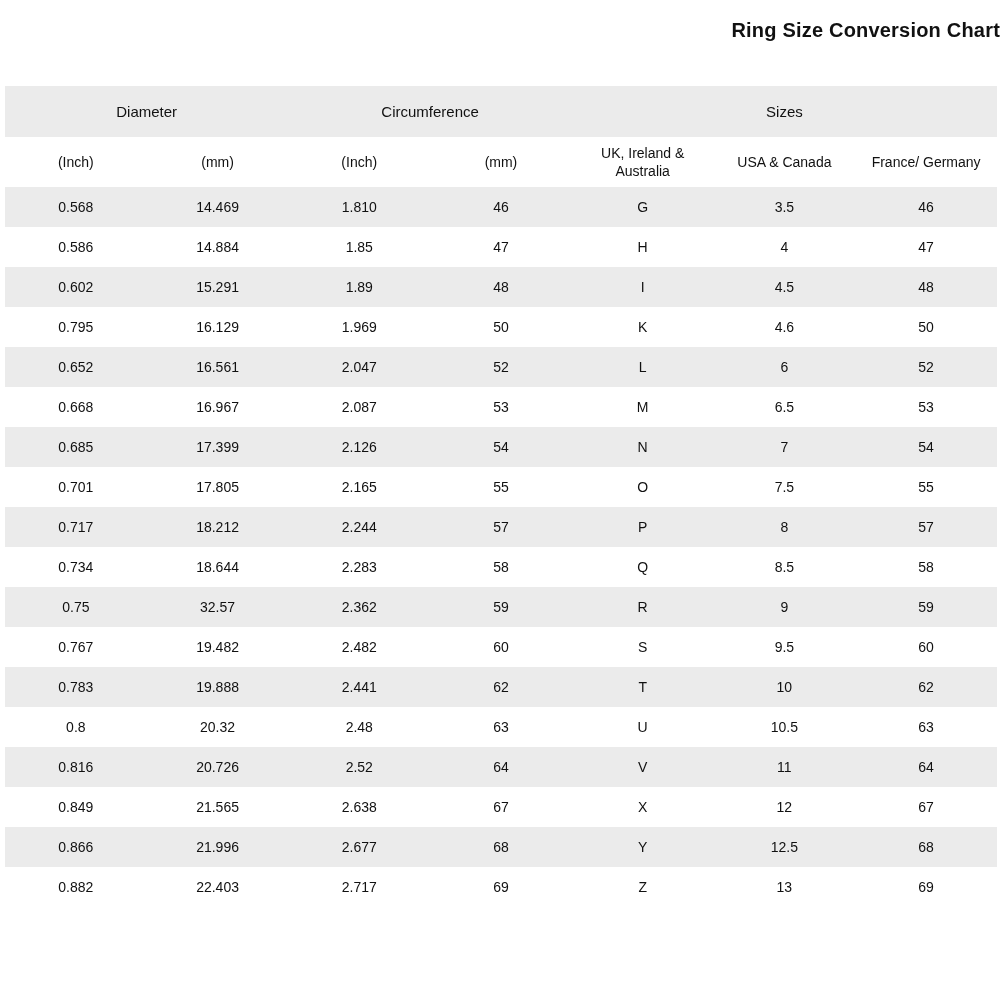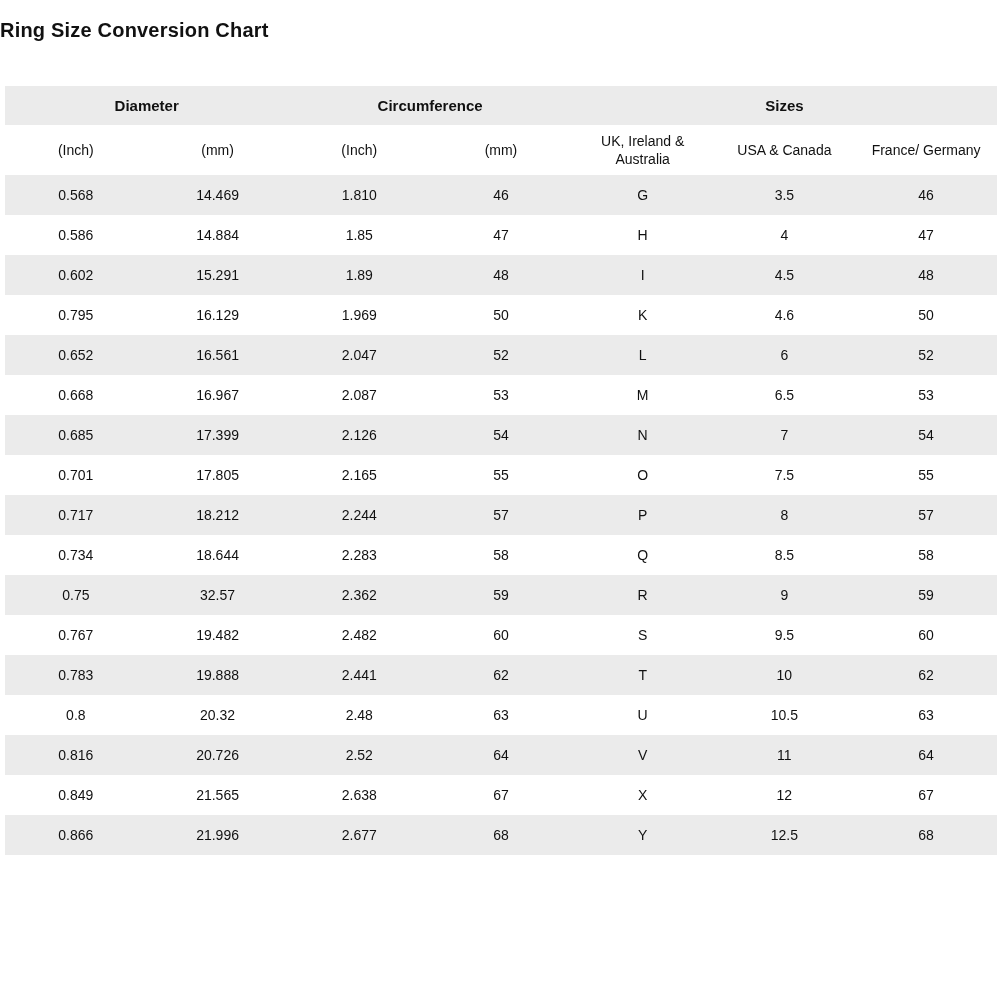--- a/index.html
+++ b/index.html
@@ -14,42 +14,42 @@
     width: 1000px;
     height: 1000px;
     background: var(--bg);
     font-family: "Liberation Sans", sans-serif;
     color: var(--text);
     overflow: hidden;
   }
   .page-title {
     margin: 0;
     padding-top: 19px;
-    text-align: left;
+    text-align: right;
     font-size: 20px;
     font-weight: bold;
     letter-spacing: 0.2px;
   }
   table.ring-table {
     table-layout: fixed;
     border-collapse: collapse;
     width: 992px;
     margin: 44px 3px 0 5px;
   }
   table.ring-table col { width: 14.2857%; }
   th, td {
     text-align: center;
     vertical-align: middle;
     padding: 0 4px;
   }
   tr.group-row th {
     background: var(--stripe);
-    height: 39px;
+    height: 51px;
     font-size: 15px;
-    font-weight: bold;
+    font-weight: normal;
   }
   tr.col-row th {
     background: var(--bg);
     height: 50px;
     font-size: 14px;
     font-weight: normal;
     line-height: 1.3;
   }
   tbody td {
     height: 40px;
@@ -237,14 +237,23 @@
       </tr>
       <tr>
         <td>0.866</td>
         <td>21.996</td>
         <td>2.677</td>
         <td>68</td>
         <td>Y</td>
         <td>12.5</td>
         <td>68</td>
       </tr>
+      <tr>
+        <td>0.882</td>
+        <td>22.403</td>
+        <td>2.717</td>
+        <td>69</td>
+        <td>Z</td>
+        <td>13</td>
+        <td>69</td>
+      </tr>
     </tbody>
 </table>
 
 </body></html>

